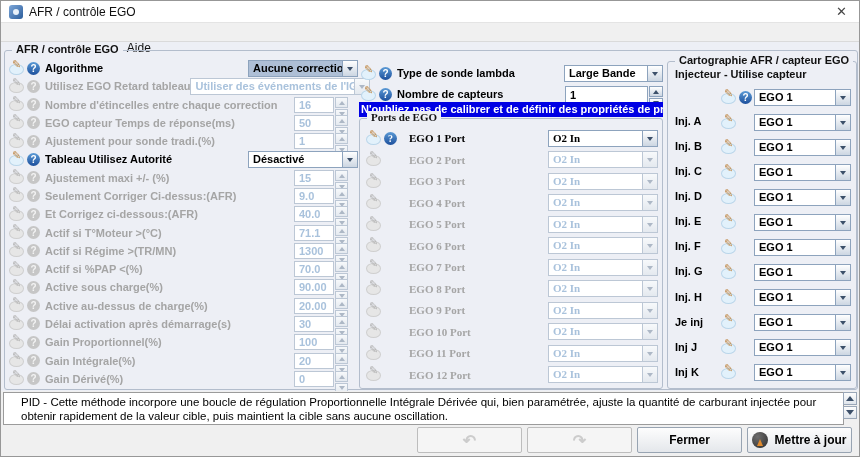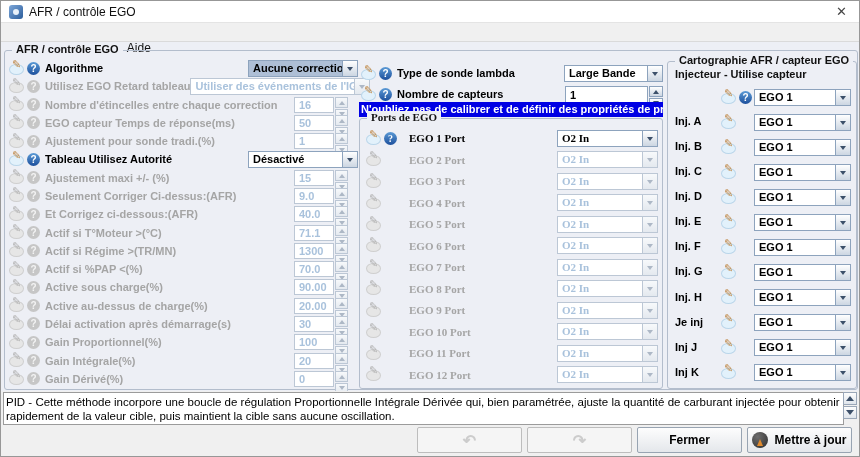--- a/index.html
+++ b/index.html
@@ -65,33 +65,33 @@
 
   
   #left-rows { position:absolute; left:8px; top:58px; width:349px; height:329px; display:flex; flex-direction:column; justify-content:space-between; }
   #mid-row1 { position:absolute; left:360px; top:63px; width:302px; }
   #mid-row2 { position:absolute; left:360px; top:84px; width:302px; }
   #notice { position:absolute; left:358px; top:101px; width:304px; height:15px; background:#0000e4; color:#ffffff; font-size:11px; font-weight:bold; white-space:nowrap; overflow:hidden; padding:1px 0 0 2px; }
   #ports-rows { position:absolute; left:6px; top:10px; right:4px; bottom:4px; display:flex; flex-direction:column; justify-content:space-between; }
   #map-header { position:absolute; left:7px; top:6px; font-size:11px; font-weight:bold; color:#111; white-space:nowrap; }
   #inj-rows { position:absolute; left:7px; top:26px; right:5px; bottom:6px; display:flex; flex-direction:column; justify-content:space-between; }
   .p-row .lbl { margin-left:12px; }
-  .p-row .combo { width:101px; }
+  .p-row .combo { width:110px; }
   .r-row .r-lbl { font-size:11px; font-weight:bold; color:#000; width:46px; white-space:nowrap;margin-top:48px; }
   .r-row .combo { width:97px; }
   #mid-row1 .combo, #mid-row2 .spinwrap { margin-left:auto; }
   #mid-row1 .combo { width:99px; }
   .spinwrap { display:flex; flex:0 0 auto; }
   .wfield { width:83px; height:17px; border:1px solid #8da3bd; background:#fff; font-size:11px; font-weight:bold; color:#000; padding:2px 2px 0 4px; }
   .wspins { width:14px; height:17px; display:flex; flex-direction:column; margin-left:1px; }
   .wspins .su,.wspins .sd { border-color:#8da3bd; }
 
   
   #footer { position:absolute; left:0; top:390px; right:0; bottom:0; background:#f0f0f0; }
-  #desc { position:absolute; left:2px; top:1px; width:841px; height:33px; background:#ffffff; border:1px solid #9b9b9b; font-size:11.5px; color:#000; padding:2px 2px; line-height:14px; overflow:hidden; }
+  #desc { position:absolute; left:2px; top:1px; width:841px; height:33px; background:#ffffff; border:1px solid #9b9b9b; font-size:11.5px; color:#000; padding:2px 17px; line-height:14px; overflow:hidden; }
   .scr { position:absolute; width:14px; height:13px; border:1px solid #9aa7b8; background:linear-gradient(#fdfdfd,#dfe5ec); display:flex; align-items:center; justify-content:center; }
   #scr-up { right:2px; top:1px; }
   #scr-down { right:2px; top:15px; }
   #scr-up::after { content:''; width:0; height:0; border:4px solid transparent; border-bottom:5px solid #3c506a; margin-bottom:4px; }
   #scr-down::after { content:''; width:0; height:0; border:4px solid transparent; border-top:5px solid #3c506a; margin-top:4px; }
   #btn-bar { position:absolute; left:0; right:7px; bottom:2px; height:27px; display:flex; justify-content:flex-end; gap:5px; }
   .btn { width:105px; height:26px; border:1px solid #98a4b2; border-radius:2px; background:linear-gradient(#fdfdfd,#e4e7eb); font-size:12px; font-weight:bold; color:#000; display:flex; align-items:center; justify-content:center; gap:6px; }
   .btn.ghost { background:#f5f5f5; border-color:#bdbdbd; }
   .hist-glyph { font-size:16px; font-weight:bold; color:#cccccc; }
   #maj-icon { width:16px; height:16px; border-radius:50%; background:radial-gradient(circle at 35% 30%, #6d6d6d, #2c2c2c); position:relative; flex:0 0 auto; }

